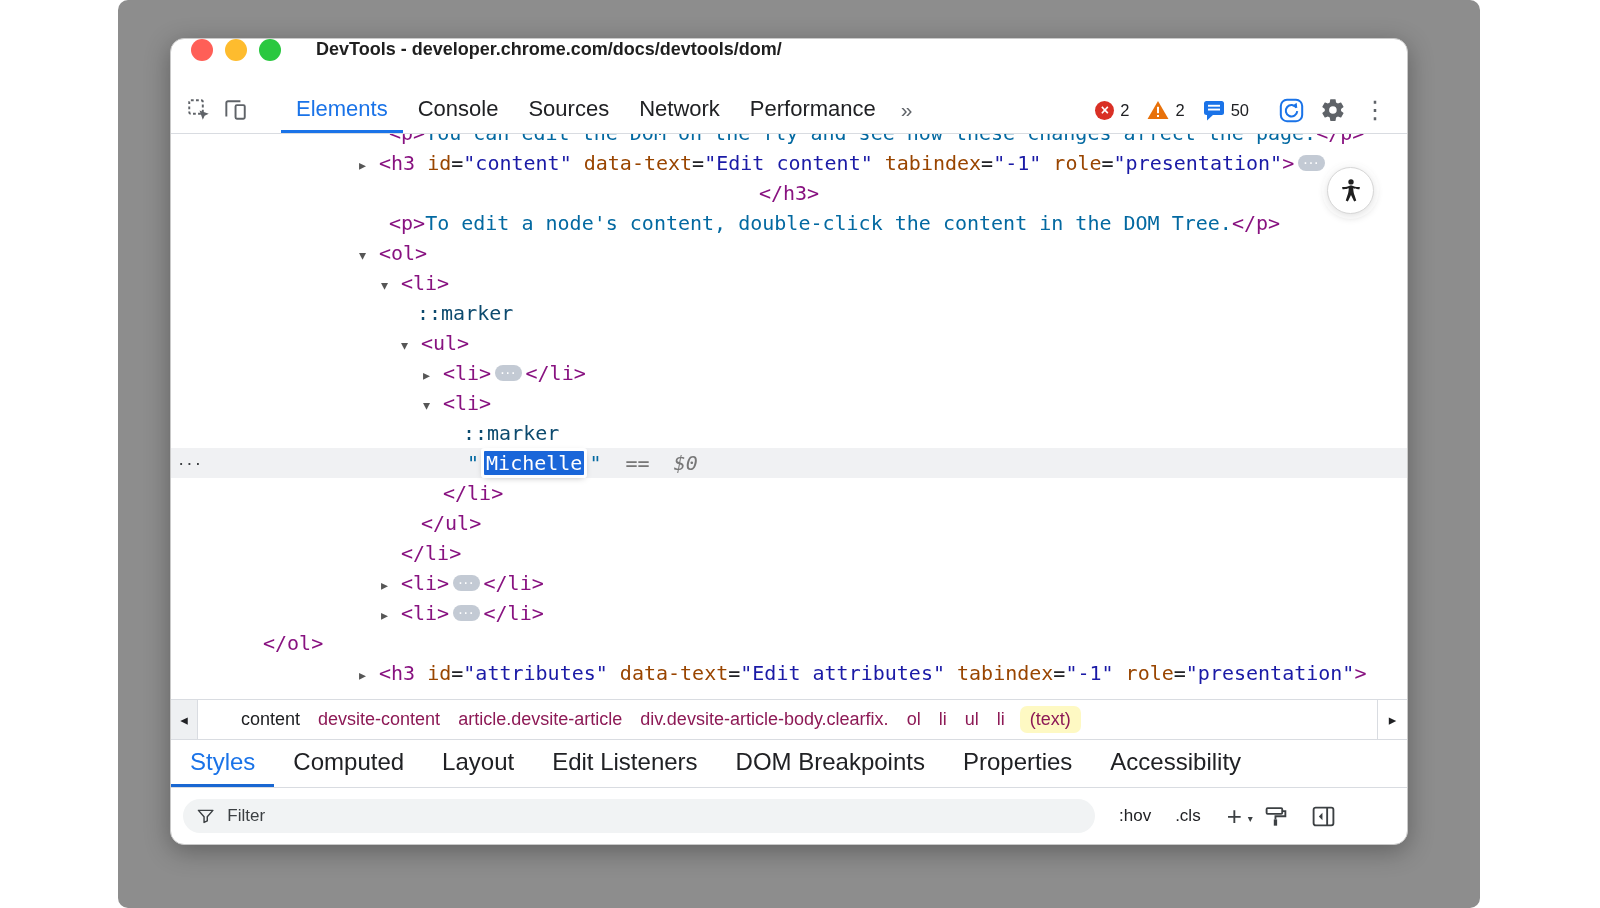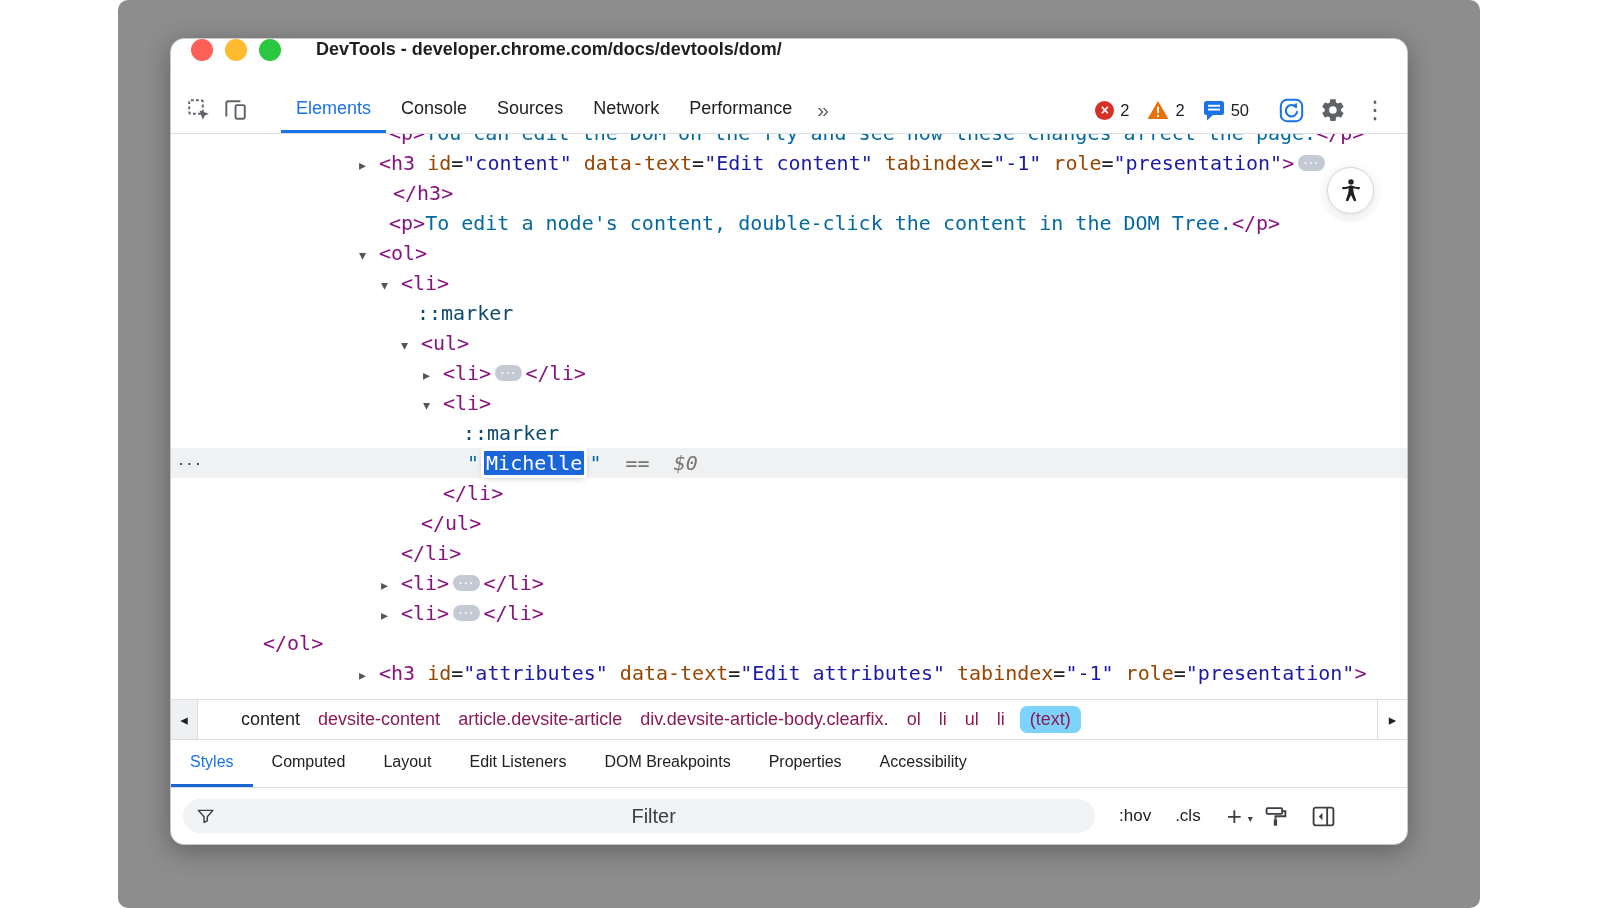--- a/index.html
+++ b/index.html
@@ -22,21 +22,21 @@
   .titlebar { flex:0 0 48px; display:flex; }
   .lights { display:flex; gap:12px; margin-left:20px; }
   .light { width:22px; height:22px; border-radius:50%; cursor:pointer; }
   .light.red{background:#ff5f57}.light.yellow{background:#febc2e}.light.green{background:#2ac840}
   .title { margin-left:35px; font-size:18px; font-weight:700; color:#1f1f1f; }
   
   .toolbar { flex:0 0 47px; display:flex; align-items:center; border-bottom:1px solid #d9dce1; padding:0 10px; }
   button.tbtn { background:none; border:none; padding:0; width:36px; height:36px;
     display:flex; align-items:center; justify-content:center; cursor:pointer; }
   .dt-tabs { display:flex; height:100%; margin-left:28px; }
-  .dt-tab { display:flex; align-items:center; height:100%; padding:0 15px; font-size:18px;
+  .dt-tab { display:flex; align-items:center; height:100%; padding:0 15px; font-size:22px;
     color:#202124; border-bottom:3px solid transparent; cursor:pointer; }
   .dt-tab.active { color:#1a73e8; border-bottom-color:#1a73e8; }
   .more { font-size:21px; color:#5f6368; margin:0 4px 0 10px; cursor:pointer; }
   .badges { margin-left:auto; display:flex; align-items:center; gap:18px; }
   .badge { display:flex; align-items:center; gap:6px; font-size:16.5px; color:#202124; cursor:pointer; }
   .err-ic { width:19px; height:19px; border-radius:50%; background:#d93025; color:#fff;
     display:flex; align-items:center; justify-content:center; font-size:14px; font-weight:bold; line-height:1; }
   .right-icons { display:flex; align-items:center; margin-left:24px; gap:6px; margin-right:4px; }
   .kebab { font-size:24px; color:#5f6368; line-height:1; }
   
@@ -67,34 +67,34 @@
     box-shadow:0 0 0 5px rgba(255,255,255,.55), 0 2px 8px rgba(0,0,0,.28);
     display:flex; align-items:center; justify-content:center; }
   
   .crumbs { flex:0 0 40px; display:flex; align-items:center; border-top:1px solid #d9dce1;
     font-size:18px; overflow:hidden; }
   .bc-back { flex:0 0 27px; height:100%; display:flex; align-items:center; justify-content:center;
     background:#eef0f2; border-right:1px solid #d9dce1; color:#202124; font-size:15px; cursor:pointer; }
   .bc-list { display:flex; align-items:center; flex:1 1 auto; padding-left:4px;margin-left:30px; }
   .crumb { margin:0 9px; color:#8d1a56; white-space:nowrap; cursor:pointer; }
   .crumb.plain { color:#202124; }
-  .crumb.selected { background:#7dd3fc; padding:3px 10px; border-radius:7px; margin:0 6px; }
+  .crumb.selected { background:#fef9c3; padding:3px 10px; border-radius:7px; margin:0 6px; }
   .bc-forward { flex:0 0 30px; height:100%; display:flex; align-items:center; justify-content:center;
     border-left:1px solid #d9dce1; color:#202124; font-size:15px; cursor:pointer; }
   
   .ptabs { flex:0 0 48px; display:flex; align-items:center; border-top:1px solid #d9dce1; }
-  .p-tab { height:100%; display:flex; align-items:center; padding:0 19px; font-size:16px;
+  .p-tab { height:100%; display:flex; align-items:center; padding:0 19px; font-size:24px;
     color:#202124; border-bottom:3px solid transparent; cursor:pointer; }
   .p-tab.active { color:#1a73e8; border-bottom-color:#1967d2; }
   
   .fbar { flex:0 0 57px; display:flex; align-items:center; border-top:1px solid #d9dce1; padding:0 12px; }
   .finput { display:flex; align-items:center; gap:10px; width:912px; height:34px;
     background:#f1f3f4; border-radius:17px; padding:0 13px; }
   .finput input { border:none; outline:none; background:transparent; width:100%;
-    font-size:20px; color:#202124; font-family:"Liberation Sans", sans-serif;text-align:center; }
+    font-size:17px; color:#202124; font-family:"Liberation Sans", sans-serif; }
   .finput input::placeholder { color:#3c4043; opacity:1; }
   .ftxt { font-size:17px; color:#202124; margin-left:24px; cursor:pointer; }
   .fplus { position:relative; margin-left:26px; font-size:26px; color:#3c4043; cursor:pointer; line-height:20px; }
   .fplus .caret { position:absolute; right:-11px; bottom:-3px; font-size:10px; color:#3c4043; }
   .ficon { margin-left:22px; background:none; border:none; padding:0; cursor:pointer; display:flex; }
 </style>
 </head>
 <body>
 
 <div class="backdrop"></div>
@@ -171,21 +171,21 @@
       </button>
       <button class="tbtn">
         <span class="kebab">⋮</span>
       </button>
     </div>
   </div>
 
   <div class="dom-tree">
       <div class="line" style="padding-left: 218px;"><span class="t-tag">&lt;p&gt;</span><span class="t-text">You can edit the DOM on the fly and see how these changes affect the page.</span><span class="t-tag">&lt;/p&gt;</span></div>
       <div class="line" style="padding-left: 208px;"><span class="arrow">▸</span><span class="t-tag">&lt;h3</span><span class="t-attr"> id</span><span class="t-eqp">=</span><span class="t-val">"content"</span><span class="t-attr"> data-text</span><span class="t-eqp">=</span><span class="t-val">"Edit content"</span><span class="t-attr"> tabindex</span><span class="t-eqp">=</span><span class="t-val">"-1"</span><span class="t-attr"> role</span><span class="t-eqp">=</span><span class="t-val">"presentation"</span><span class="t-tag">&gt;</span><span class="t-pill">···</span></div>
-      <div class="line" style="padding-left: 222px;"><span class="t-tag">&lt;/h3&gt;</span></div>
+      <div class="line" style=" text-align: center;"><span class="t-tag">&lt;/h3&gt;</span></div>
       <div class="line" style="padding-left: 218px;"><span class="t-tag">&lt;p&gt;</span><span class="t-text">To edit a node's content, double-click the content in the DOM Tree.</span><span class="t-tag">&lt;/p&gt;</span></div>
       <div class="line" style="padding-left: 208px;"><span class="arrow">▾</span><span class="t-tag">&lt;ol&gt;</span></div>
       <div class="line" style="padding-left: 230px;"><span class="arrow">▾</span><span class="t-tag">&lt;li&gt;</span></div>
       <div class="line" style="padding-left: 246px;"><span class="t-marker">::marker</span></div>
       <div class="line" style="padding-left: 250px;"><span class="arrow">▾</span><span class="t-tag">&lt;ul&gt;</span></div>
       <div class="line" style="padding-left: 272px;"><span class="arrow">▸</span><span class="t-tag">&lt;li&gt;</span><span class="t-pill">···</span><span class="t-tag">&lt;/li&gt;</span></div>
       <div class="line" style="padding-left: 272px;"><span class="arrow">▾</span><span class="t-tag">&lt;li&gt;</span></div>
       <div class="line" style="padding-left: 292px;"><span class="t-marker">::marker</span></div>
       <div class="line sel" style="padding-left: 296px;"><span class="gutter-dots">···</span><span class="t-text">"</span><span class="t-editsel">Michelle</span><span class="t-text">"</span><span class="t-eq">  ==  </span><span class="t-dollar">$0</span></div>
       <div class="line" style="padding-left: 272px;"><span class="t-tag">&lt;/li&gt;</span></div>

